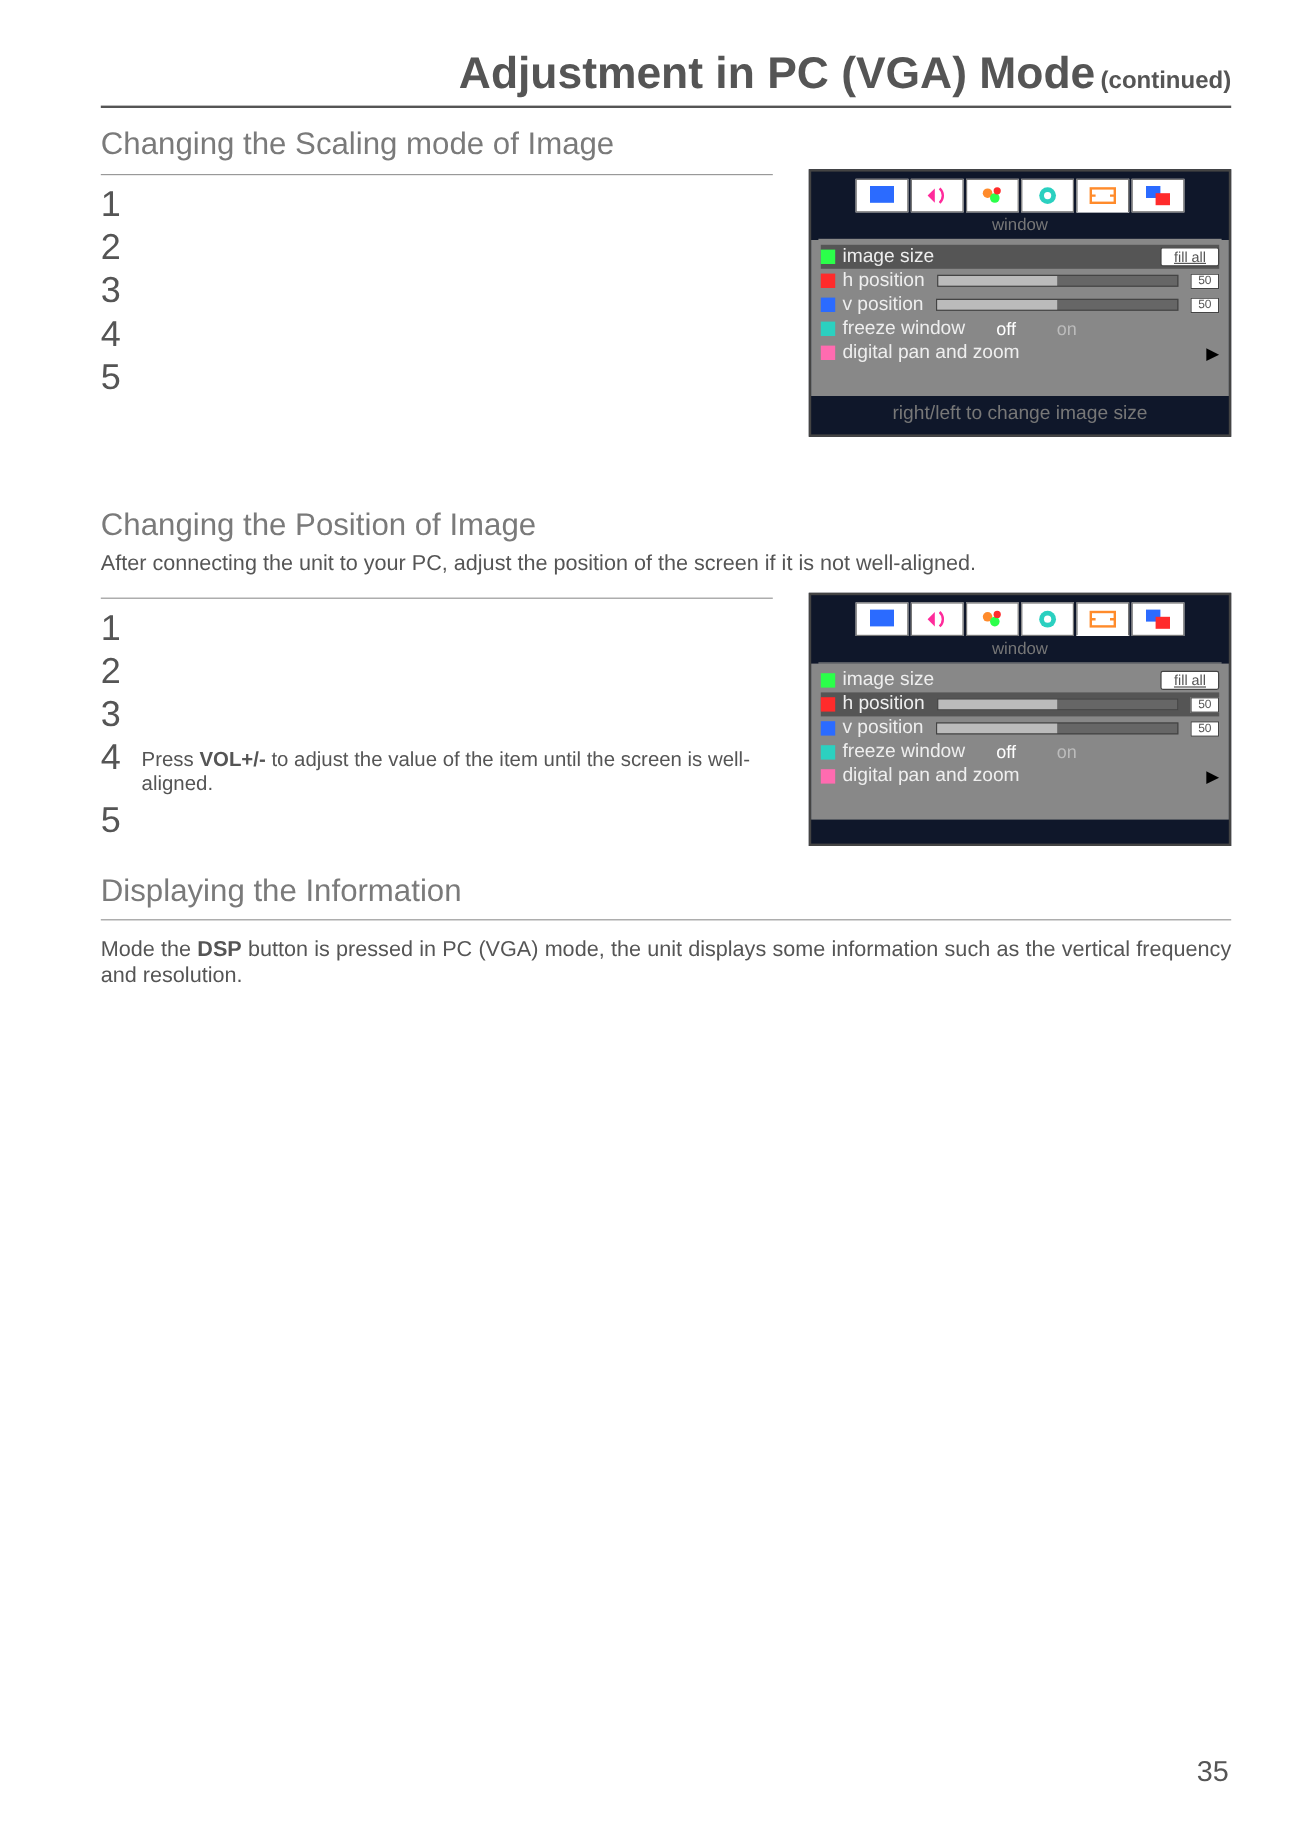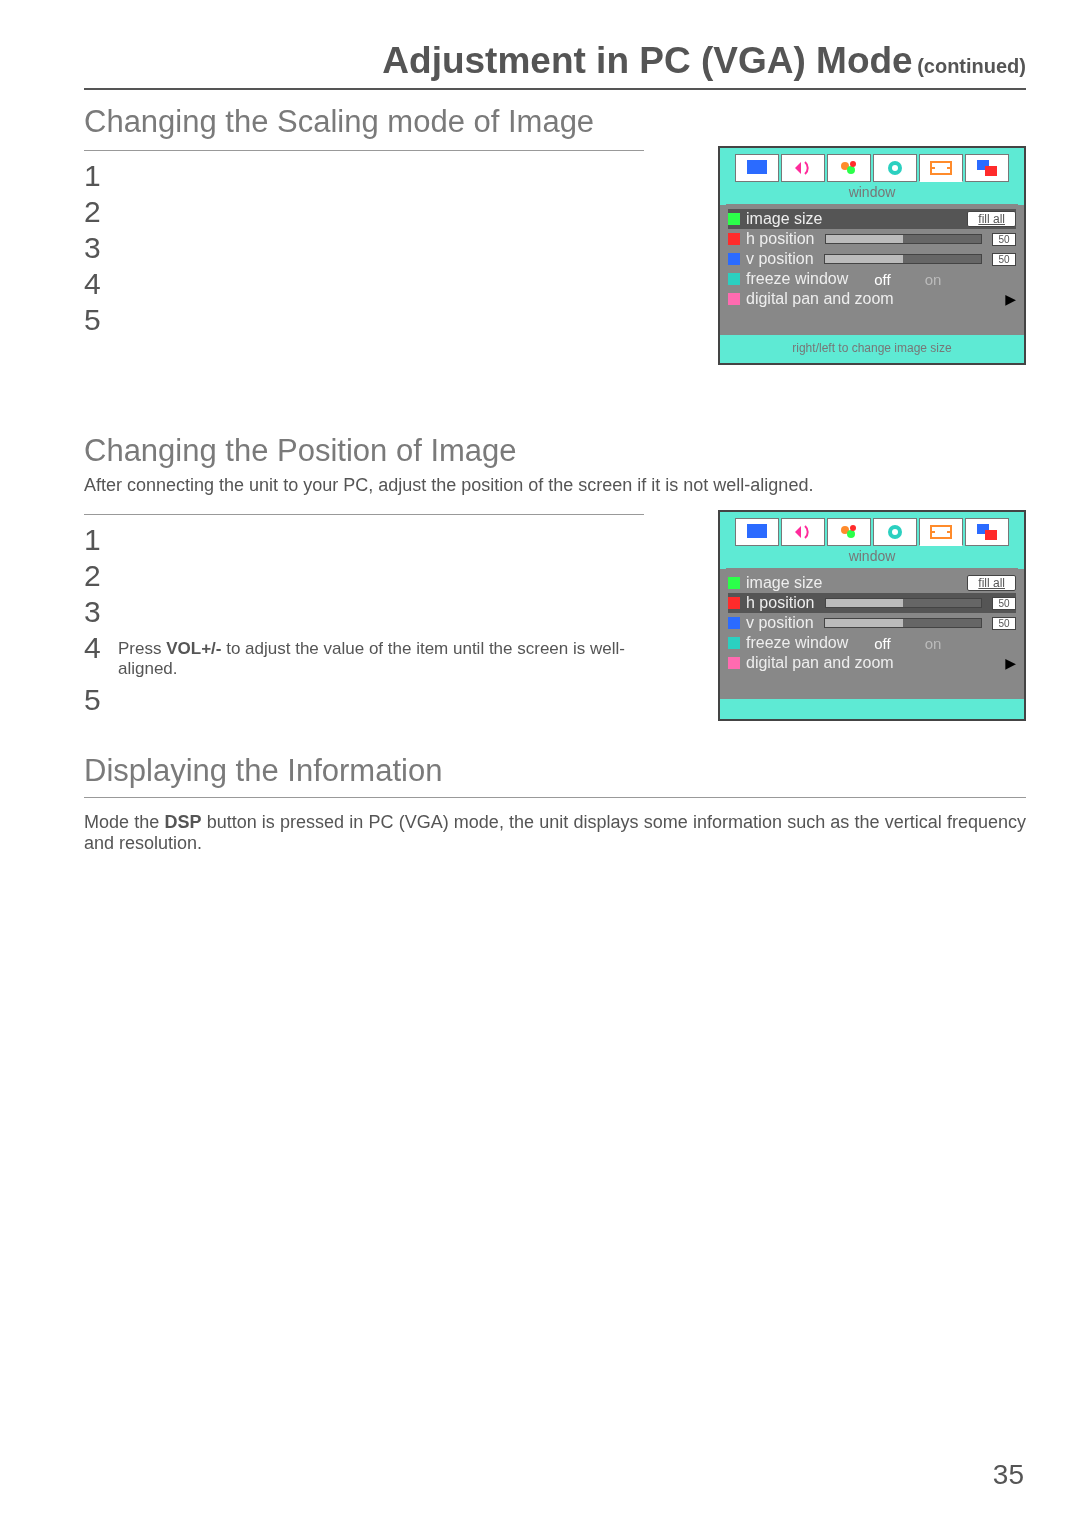--- a/index.html
+++ b/index.html
@@ -3,56 +3,56 @@
 <meta charset="utf-8">
 <style>
   * { box-sizing: border-box; margin: 0; padding: 0; }
   html, body { width: 1080px; height: 1527px; background: #fff; font-family: "Segoe UI", Arial, sans-serif; color: #555; }
   .page { padding: 40px 54px 0 84px; position: relative; height: 100%; }
 
   .top-title { text-align: right; border-bottom: 2px solid #555; padding-bottom: 6px; margin-bottom: 14px; }
   .top-title .big { font-size: 37px; font-weight: 700; color: #555; }
   .top-title .small { font-size: 20px; font-weight: 600; color: #555; }
 
-  .section-h { font-size: 31px; color: #7a7a7a; font-weight: 500; margin: 14px 0 6px; }
+  .section-h { font-size: 26px; color: #7a7a7a; font-weight: 500; margin: 4px 0 6px; }
   .rule { border-top: 1px solid #999; margin: 4px 0 10px; width: 560px; }
   .rule-full { border-top: 1px solid #999; margin: 8px 0 14px; width: 100%; }
 
   .row { display: flex; gap: 30px; }
   .steps { width: 560px; }
   .step { display: flex; align-items: flex-start; gap: 10px; margin: 6px 0; }
   .num { font-size: 30px; font-weight: 400; color: #555; width: 24px; line-height: 1; }
   .step-text { font-size: 17px; color: #555; flex: 1; padding-top: 6px; }
   .bold { font-weight: 700; color: #555; text-align: center; }
 
   .body-text { font-size: 18px; color: #555; margin: 6px 0 14px; text-align: justify; }
 
   
-  .osd { width: 382px; border: 2px solid #444; background: #5eead4; font-family: Arial, sans-serif; margin-left: 44px; }
+  .osd { width: 382px; border: 2px solid #444; background: #0f172a; font-family: Arial, sans-serif; }
   .osd-tabs { display: flex; gap: 2px; padding: 6px 6px 0; justify-content: center; align-items: flex-end; }
   .tab { width: 44px; height: 28px; border: 1px solid #777; display:flex; align-items:center; justify-content:center; background:#fff; }
   .tab svg { width: 24px; height: 20px; }
   .tab.sel { background: #fff; border-bottom: 1px solid #fff; }
   .osd-label { text-align: center; font-size: 14px; color: #777; border-bottom: 1px solid #888; padding: 2px 0 4px; margin: 0 6px; }
   .osd-body { background: #888; padding: 4px 8px 26px; min-height: 120px; }
   .opt { display: flex; align-items: center; gap: 6px; font-size: 16px; color: #eee; padding: 1px 0; position: relative; }
   .opt.sel { background: #555; }
   .sq { width: 12px; height: 12px; display:inline-block; }
   .c-green { background:#2bff4a; } .c-red { background:#ff2b2b; } .c-blue { background:#2b6bff; }
   .c-teal { background:#2bd0c0; } .c-pink { background:#ff6bb0; }
   .val-pill { background:#fff; color:#555; border:1px solid #444; font-size:12px; padding:0 10px; border-radius:2px; margin-left:auto;text-decoration:underline; }
   .slider { flex:1; height:10px; background:#666; border:1px solid #444; margin-left:4px; position:relative; }
   .slider::before { content:""; position:absolute; left:0; top:0; bottom:0; width:50%; background:#bbb; }
   .val-num { background:#fff; color:#555; border:1px solid #444; font-size:10px; padding:0 4px; margin-left:4px; min-width:24px; text-align:center; }
   .off-on { margin-left: 20px; font-size:15px; }
   .off { color:#fff; } .on { color:#bbb; margin-left:28px; }
   .arrow-r { margin-left:auto; color:#000; font-size:14px; }
-  .osd-hint { text-align:center; font-size:12px; color:#777; padding: 6px 0 8px; }
-
-  .page-num { position:absolute; bottom:36px; right:56px; font-size:28px; color:#555; }
+  .osd-hint { text-align:center; font-size:16px; color:#777; padding: 6px 0 8px; }
+
+  .page-num { position:absolute; bottom:36px; right:56px; font-size:24px; color:#555; }
 </style>
 </head>
 <body>
 
 <div class="page">
 
   <div class="top-title">
     <span class="big">Adjustment in PC (VGA) Mode</span>
     <span class="small">(continued)</span>
   </div>

